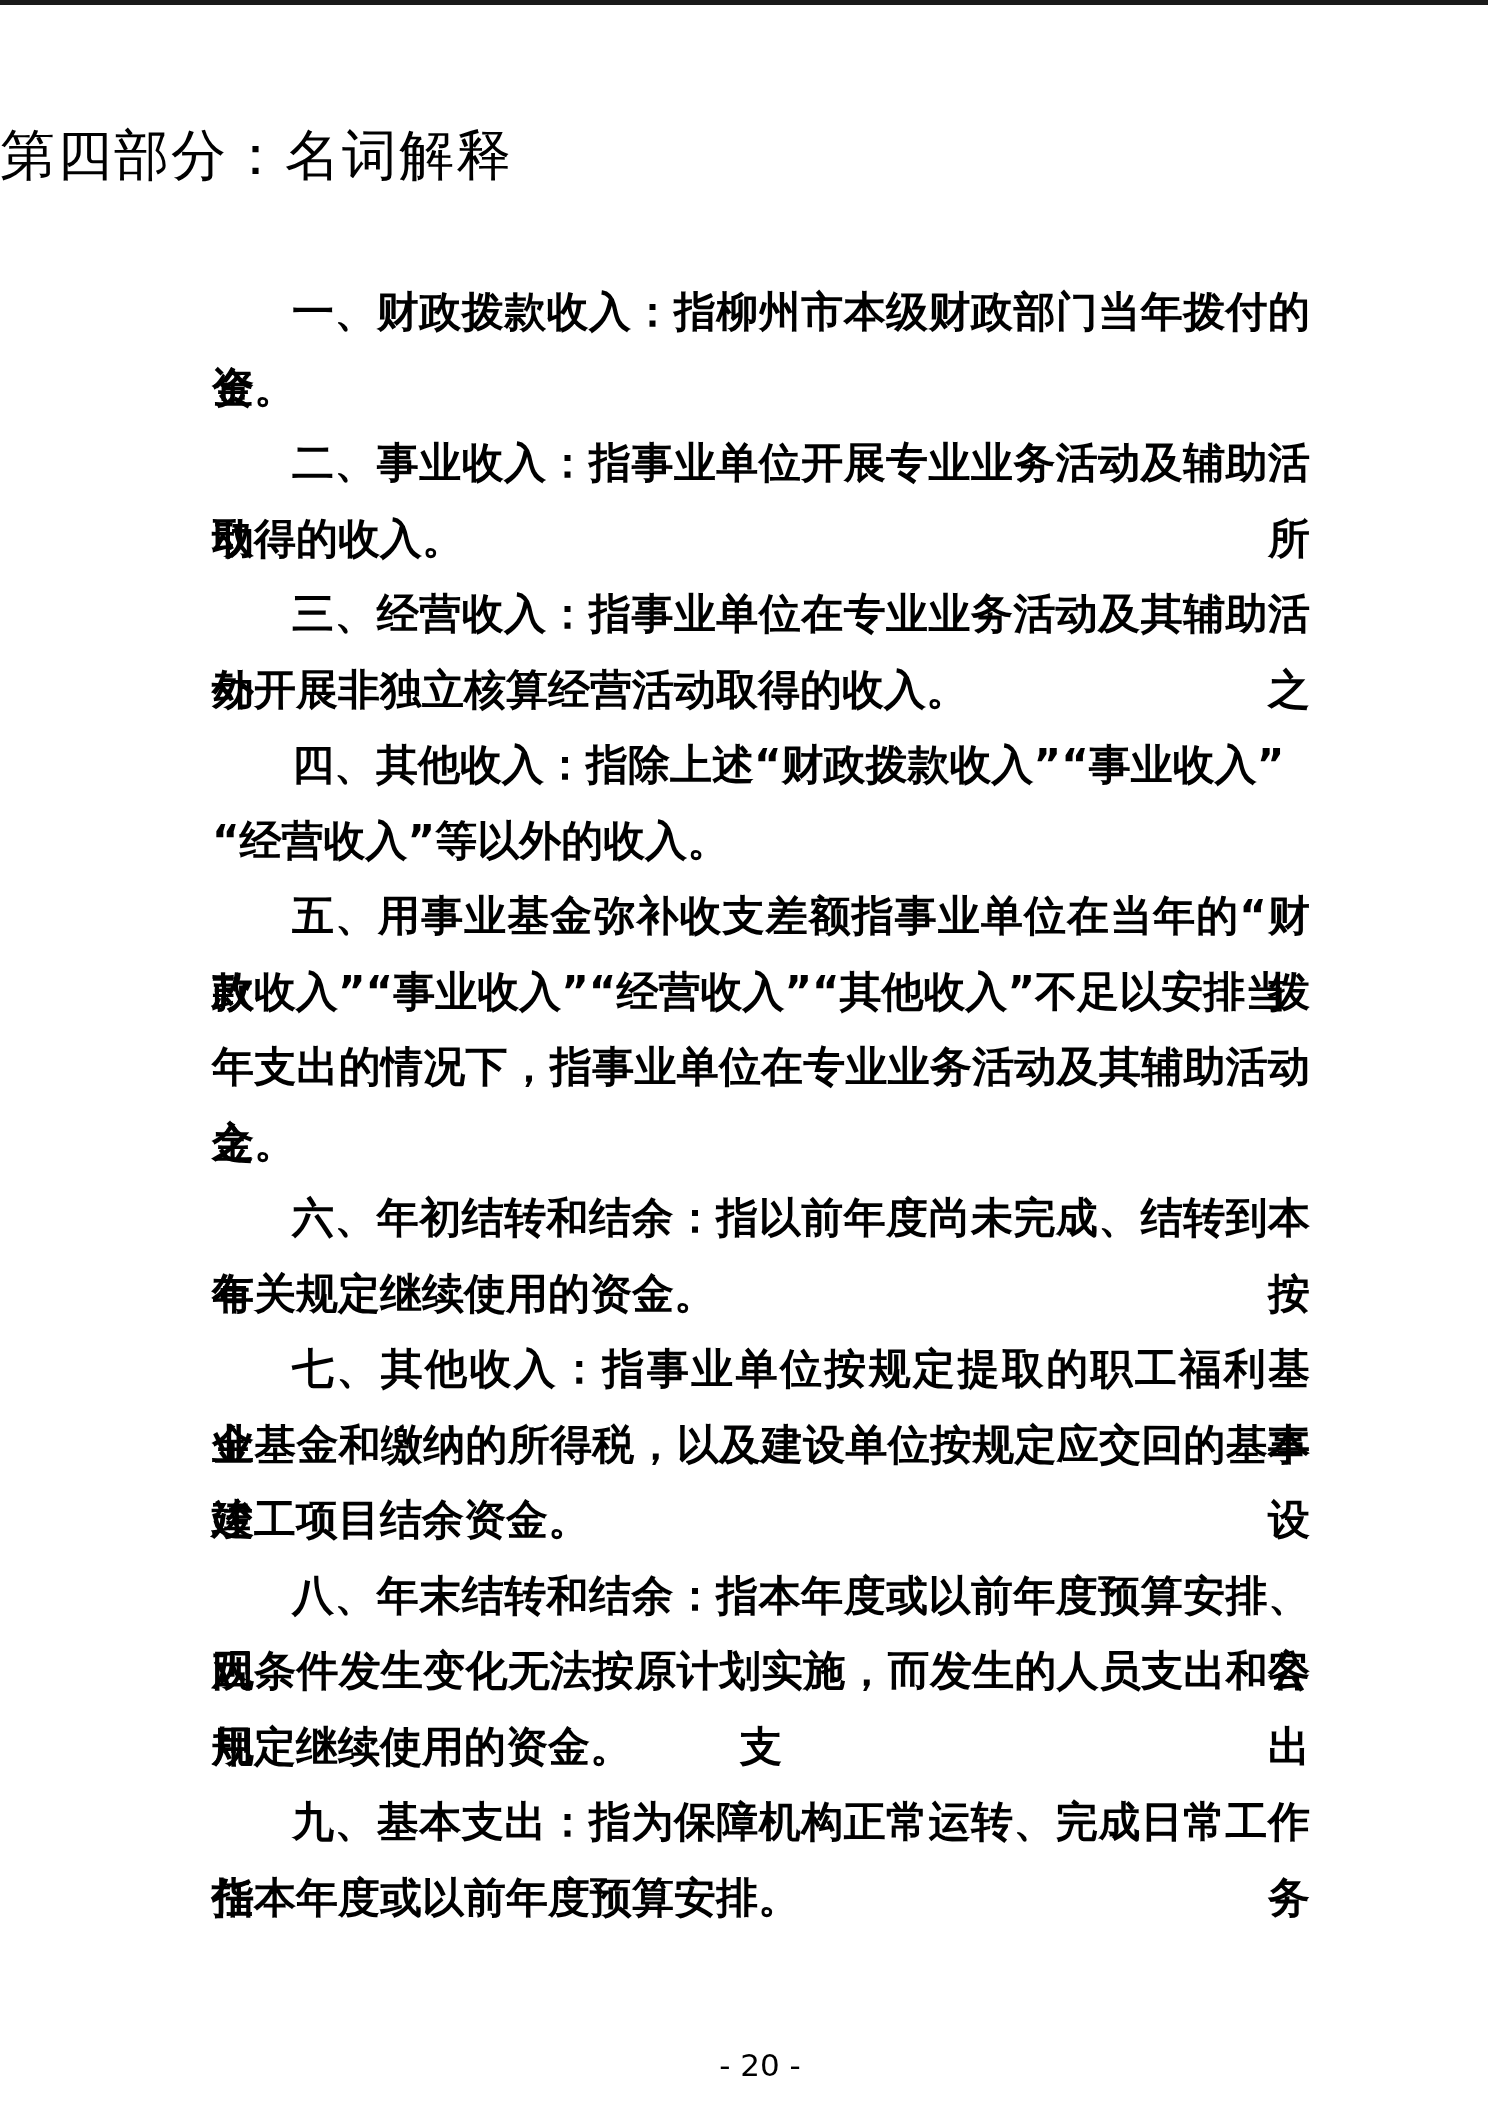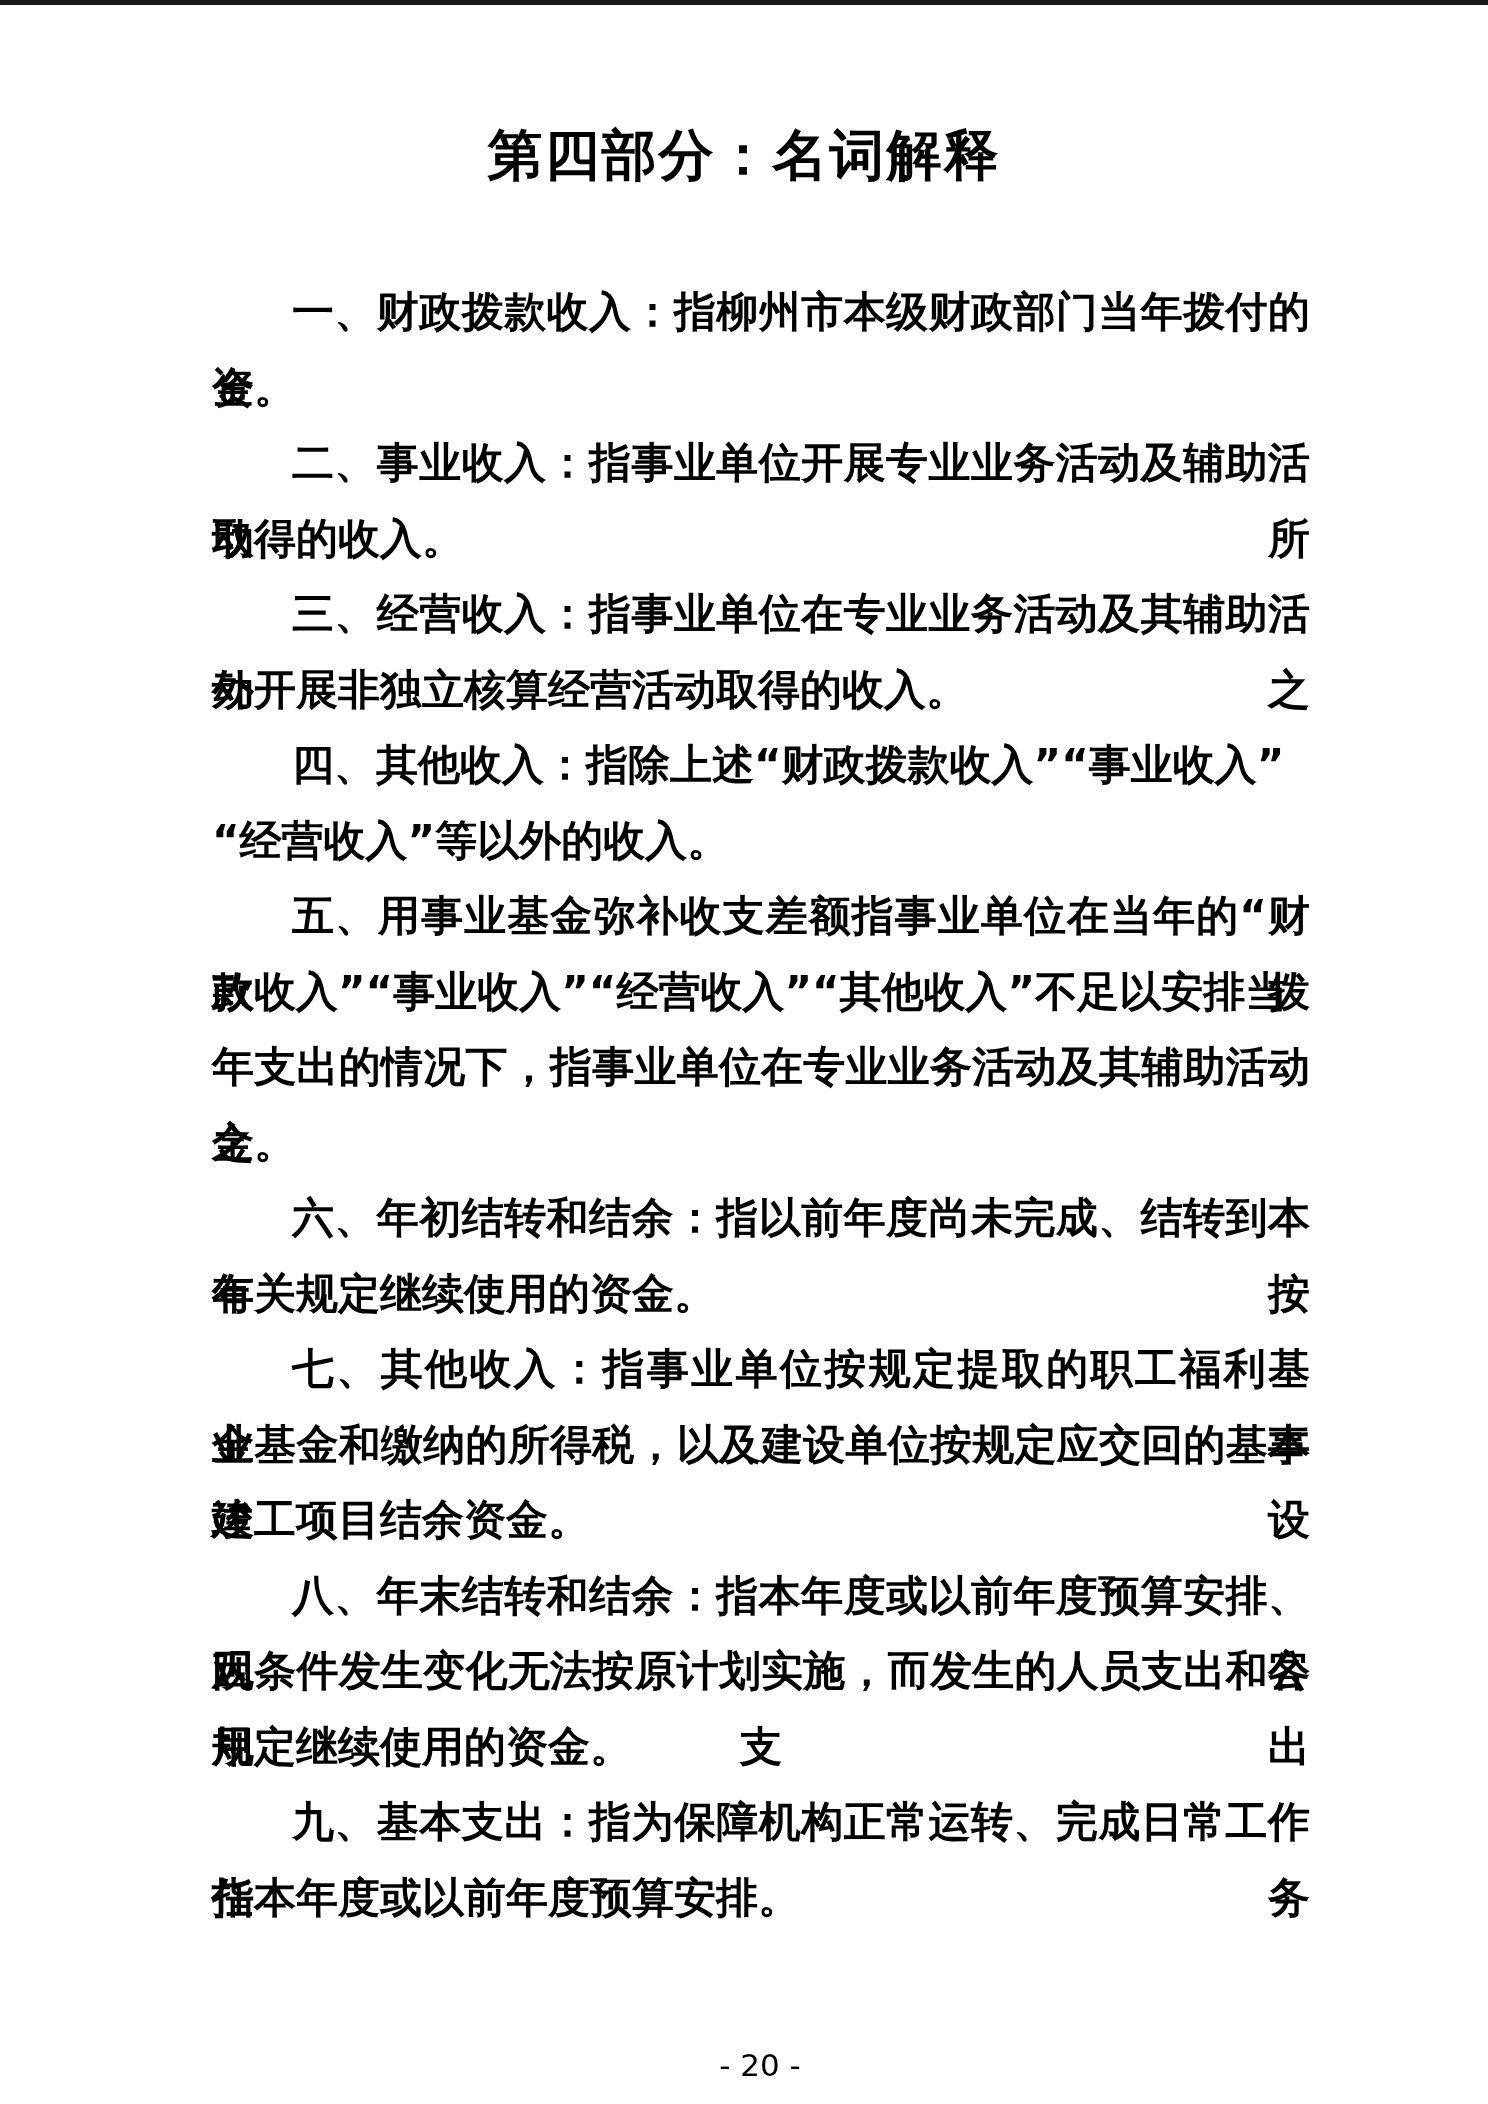--- a/index.html
+++ b/index.html
@@ -15,23 +15,23 @@
   .top-bar {
     position: absolute;
     top: 0; left: 0;
     width: 100%;
     height: 5px;
     background: #1a1a1a;
   }
   .doc-title {
     margin: 0;
     padding-top: 124px;
-    text-align: center;
+    text-align: left;
     font-size: 55px;
-    font-weight: 700;
+    font-weight: 400;
     line-height: 62px;
     letter-spacing: 2px;
   }
   .doc-body {
     margin: 88px 178px 0 212px;
   }
   .para { margin: 0; padding: 0; font-weight: bold; }
   .line {
     font-size: 42px;
     line-height: 75.5px;

